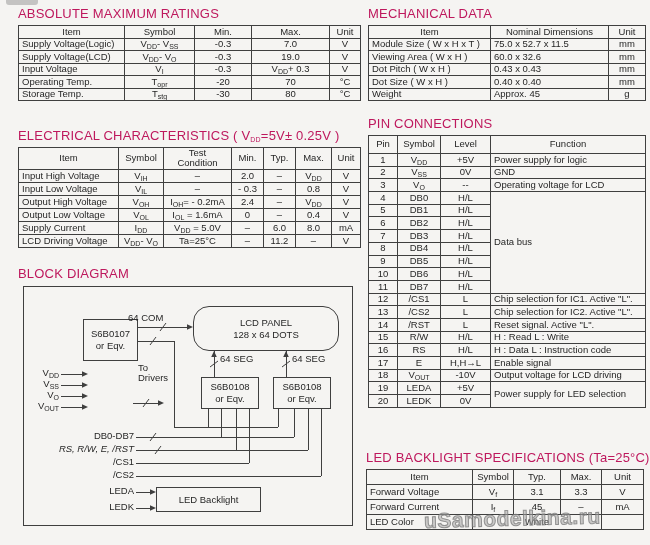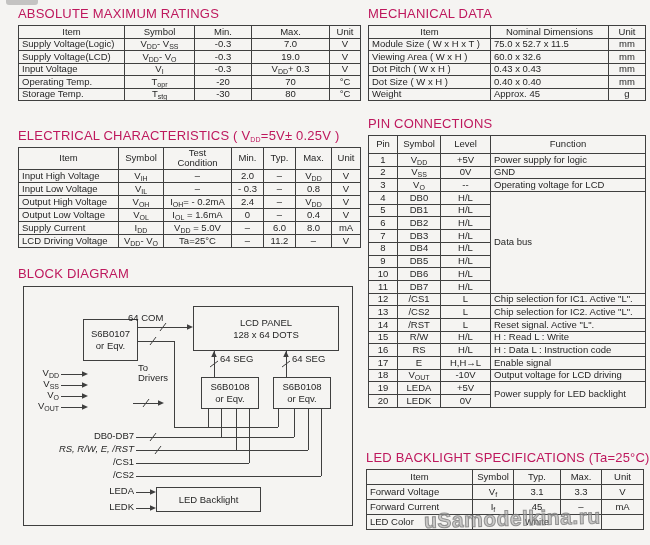--- a/index.html
+++ b/index.html
@@ -413,21 +413,21 @@
         <tr>
           <td>18</td>
           <td>V<sub>OUT</sub></td>
           <td>-10V</td>
           <td>Output voltage for LCD driving</td>
         </tr>
         <tr>
           <td>19</td>
           <td>LEDA</td>
           <td>+5V</td>
-          <td rowspan="2">Power supply for LED backlight</td>
+          <td rowspan="2">Power supply for LED selection</td>
         </tr>
         <tr>
           <td>20</td>
           <td>LEDK</td>
           <td>0V</td>
         </tr>
       </tbody>
   </table>
 </div>
 
@@ -488,21 +488,21 @@
         <polygon points="64,87 58,84.2 58,89.8"></polygon>
         <polygon points="64,98 58,95.2 58,100.8"></polygon>
         <polygon points="64,109 58,106.2 58,111.8"></polygon>
         <polygon points="64,120 58,117.2 58,122.8"></polygon>
         <polygon points="140,116 134,113.2 134,118.8"></polygon>
         <polygon points="132,205 126,202.2 126,207.8"></polygon>
         <polygon points="132,221 126,218.2 126,223.8"></polygon>
       </g>
     </svg>
     <div class="dbox" style="left:59px; top:32px; width:55px; height:42px;">S6B0107<br>or Eqv.</div>
-    <div class="dbox" style="left:169px; top:19px; width:146px; height:45px;">LCD PANEL<br>128 x 64 DOTS</div>
+    <div class="dbox" style="left:169px; top:19px; width:146px; height:45px;border-radius:16px;">LCD PANEL<br>128 x 64 DOTS</div>
     <div class="dbox" style="left:177px; top:90px; width:58px; height:32px;">S6B0108<br>or Eqv.</div>
     <div class="dbox" style="left:249px; top:90px; width:58px; height:32px;">S6B0108<br>or Eqv.</div>
     <div class="dbox" style="left:132px; top:200px; width:105px; height:25px;">LED Backlight</div>
 
     <div class="dlabel" style="left:104px; top:26px; width:60px; text-align:left;">64 COM</div>
     <div class="dlabel" style="left:196px; top:67px;">64 SEG</div>
     <div class="dlabel" style="left:268px; top:67px;">64 SEG</div>
     <div class="dlabel" style="left:114px; top:76px;">To<br>Drivers</div>
     <div class="dlabel r" style="left:0; top:81px; width:35px;">V<sub>DD</sub></div>
     <div class="dlabel r" style="left:0; top:92px; width:35px;">V<sub>SS</sub></div>

